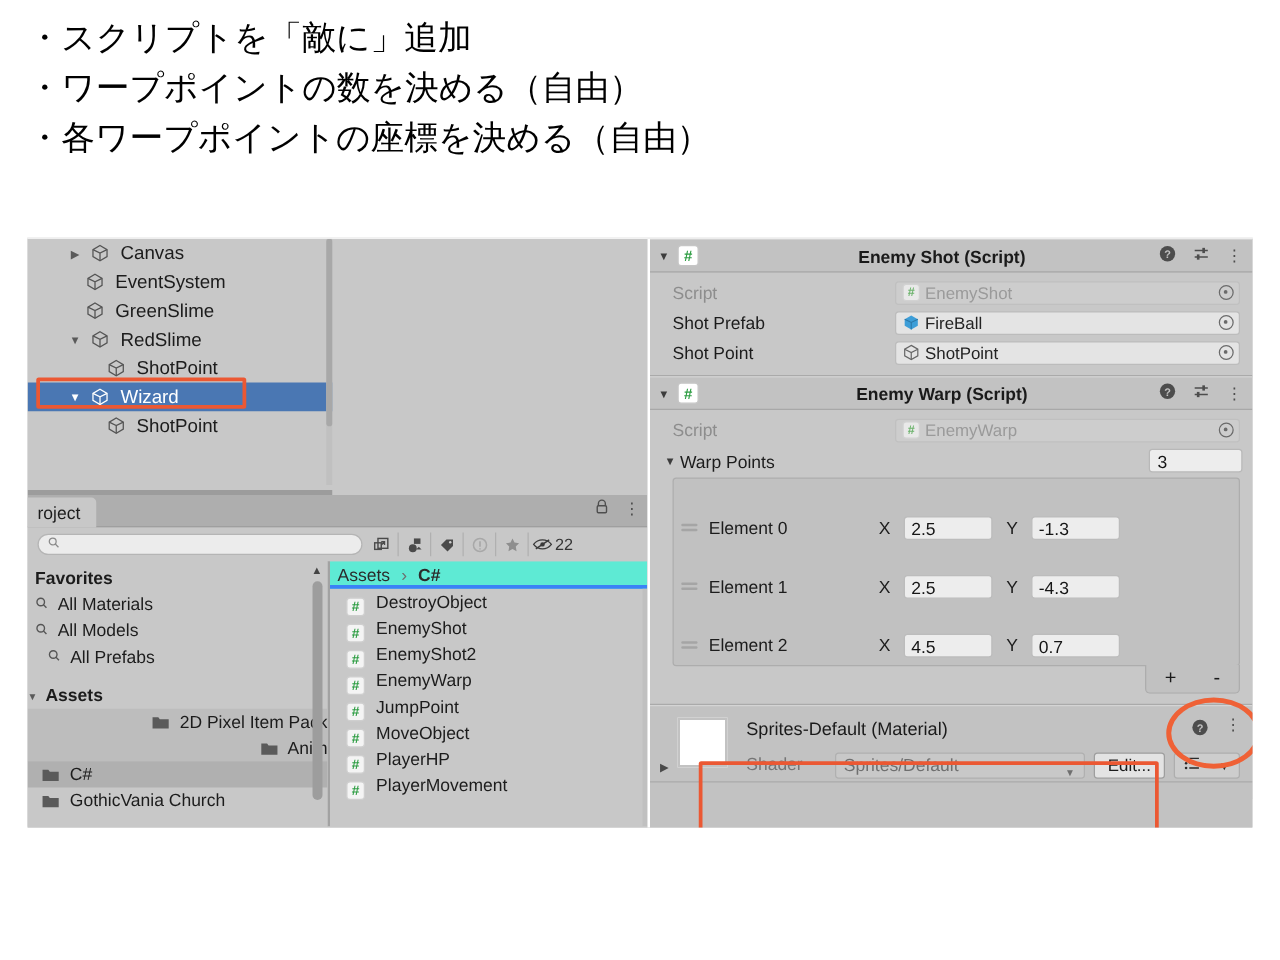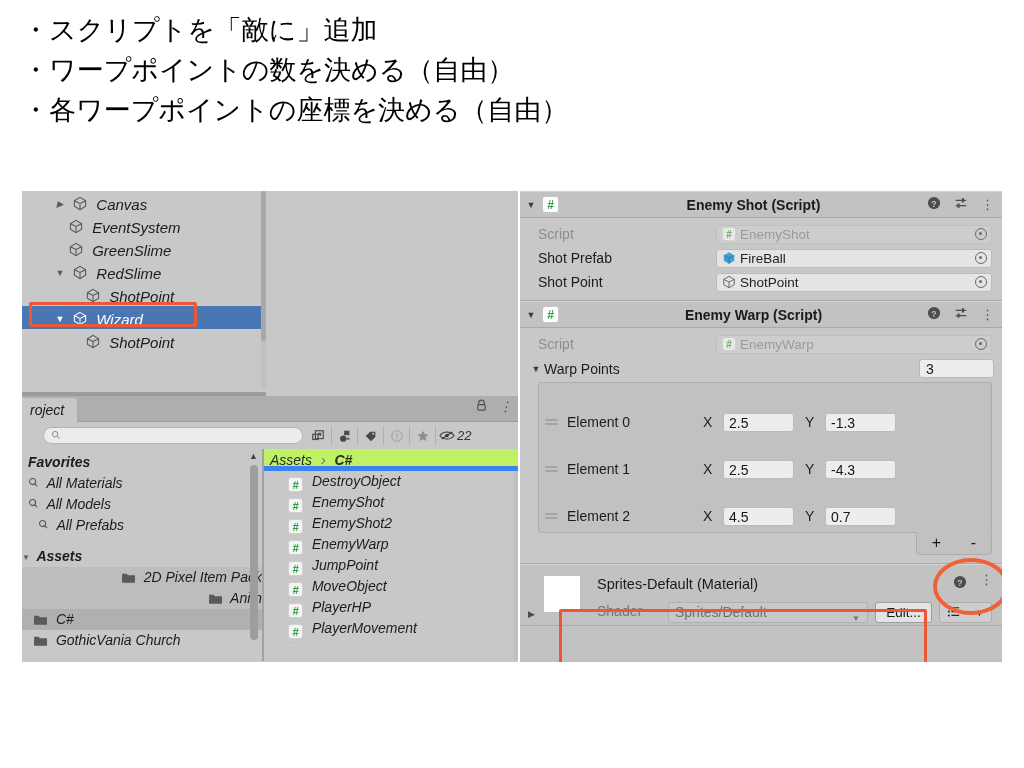--- a/index.html
+++ b/index.html
@@ -35,21 +35,21 @@
     font-size: 13px;
     color: #1f1f1f;
     overflow: hidden;
     border-top: 1px solid #ffffff;
   }
 
   
   #left-col {
     position: absolute;
     left: 0; top: 0;
-    width: 408px; height: 472px; font-style: italic;
+    width: 408px; height: 472px;
   }
 
   
   #hierarchy-panel {
     position: absolute;
     left: 0; top: 0;
     width: 244px; height: 205px;
     background: #c8c8c8;
     overflow: hidden;
   }
@@ -145,21 +145,21 @@
     align-items: center;
     color: #4e4e4e;
   }
 
   #project-toolbar {
     position: relative;
     height: 27px;
     background: #c8c8c8;
     display: flex;
     align-items: center;
-    padding: 0 13px;
+    padding: 0 0;
   }
   #search-field {
     position: relative;
     margin-left: 8px;
     width: 260px; height: 17px;
     background: #ececec;
     border: 1px solid #b5b5b5;
     border-radius: 9px;
     display: flex;
     align-items: center;
@@ -261,31 +261,31 @@
     flex: 1;
     background: #c8c8c8;
     overflow: hidden;
   }
   #breadcrumb {
     height: 22px;
     line-height: 22px;
     padding-left: 6px;
     font-size: 14px;
     color: #2b2b2b;
-    background: #bef264;
-    border-bottom: 5px solid #3b82f6;
+    background: #5eead4;
+    border-bottom: 3px solid #3b82f6;
   }
   #breadcrumb .crumb-sep { color: #6d6d6d; margin: 0 5px; }
   #breadcrumb .crumb-current { font-weight: 700; }
   .asset-row {
     height: 21px;
     line-height: 21px;
     font-size: 14px;
     color: #1c1c1c;
-    padding-left: 24px;
+    padding-left: 13px;
     white-space: nowrap;
   }
   .cs-icon {
     display: inline-block;
     width: 15px; height: 15px;
     background: #f4f4f4;
     border: 1px solid #cfcfcf;
     border-radius: 3px;
     color: #2f9e44;
     font-size: 11px;

